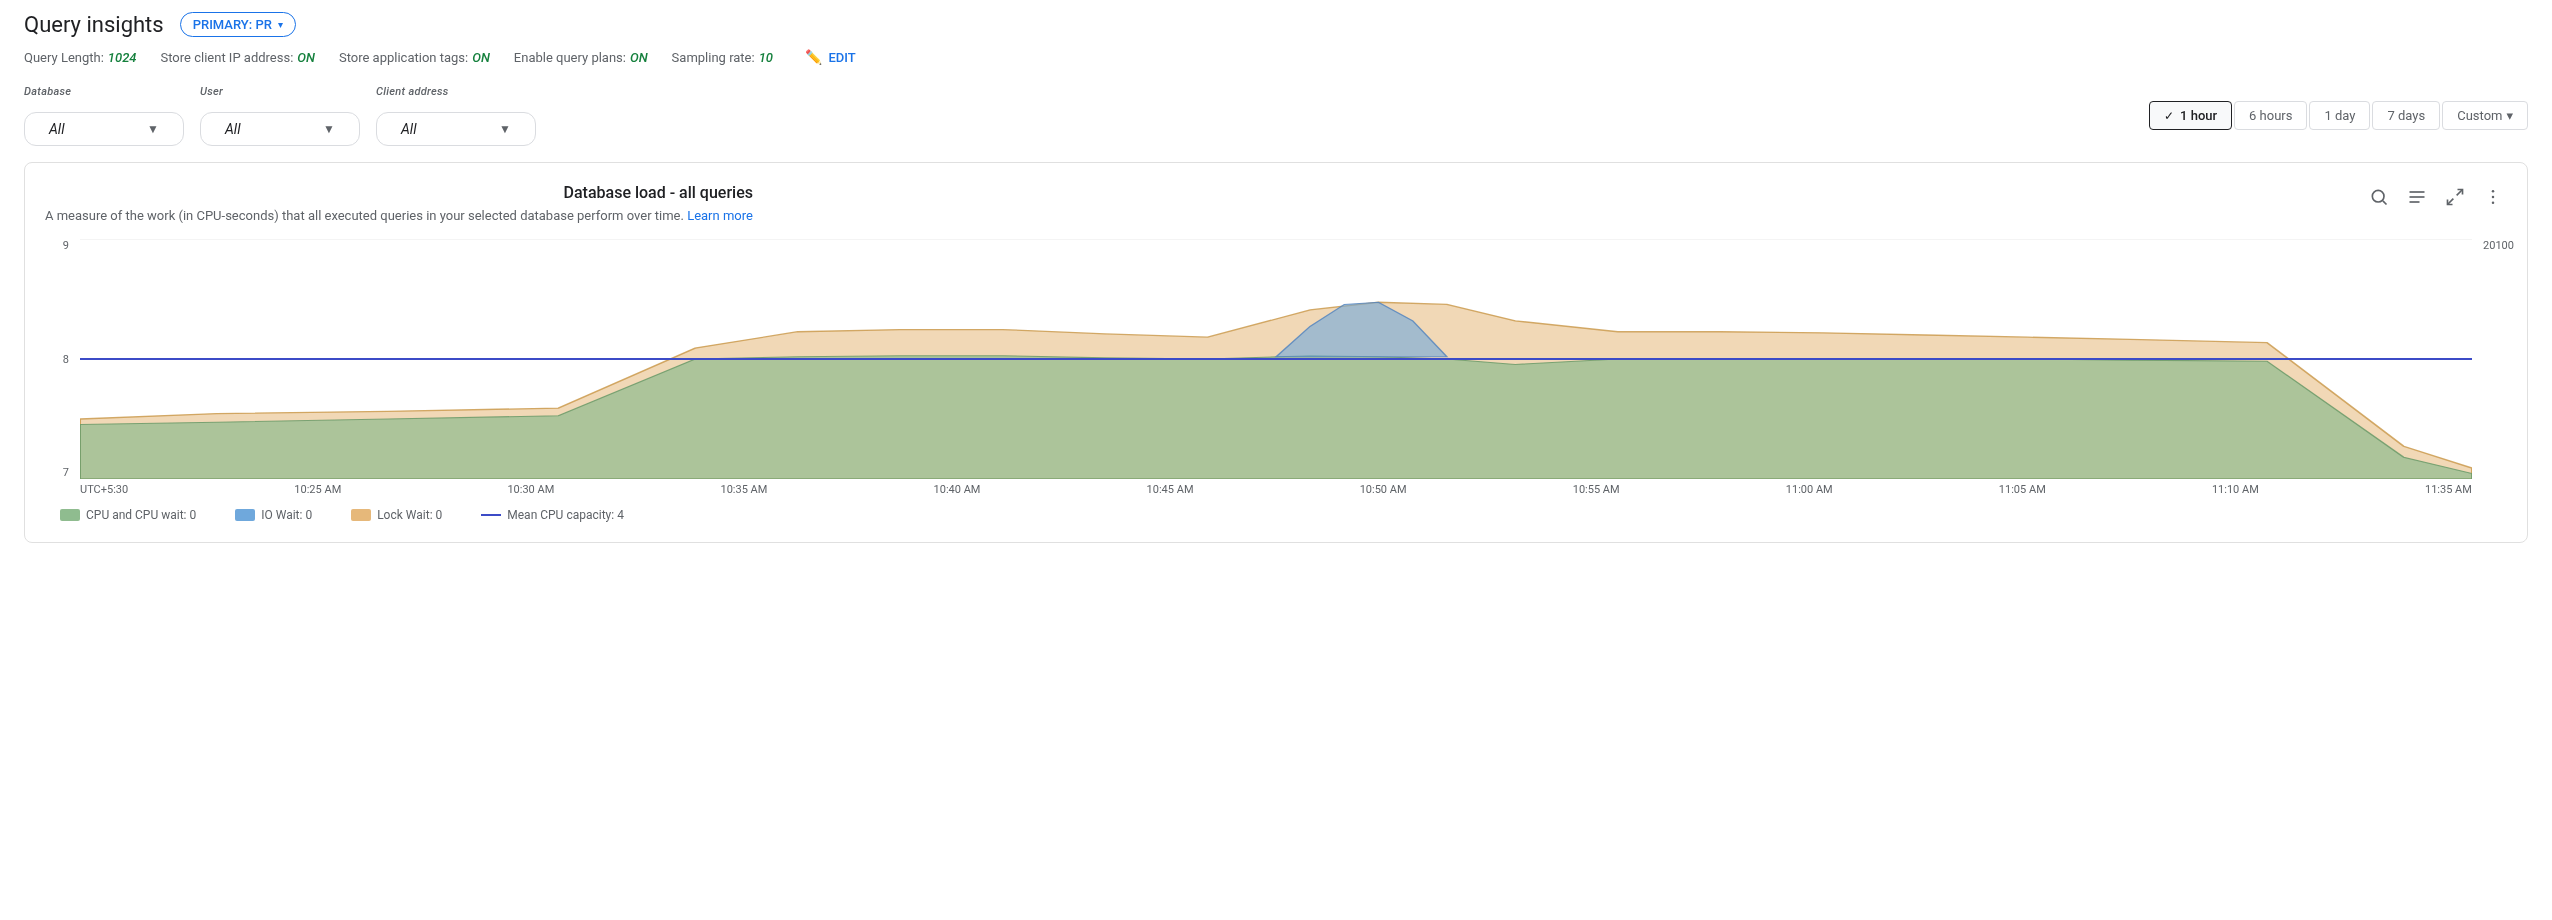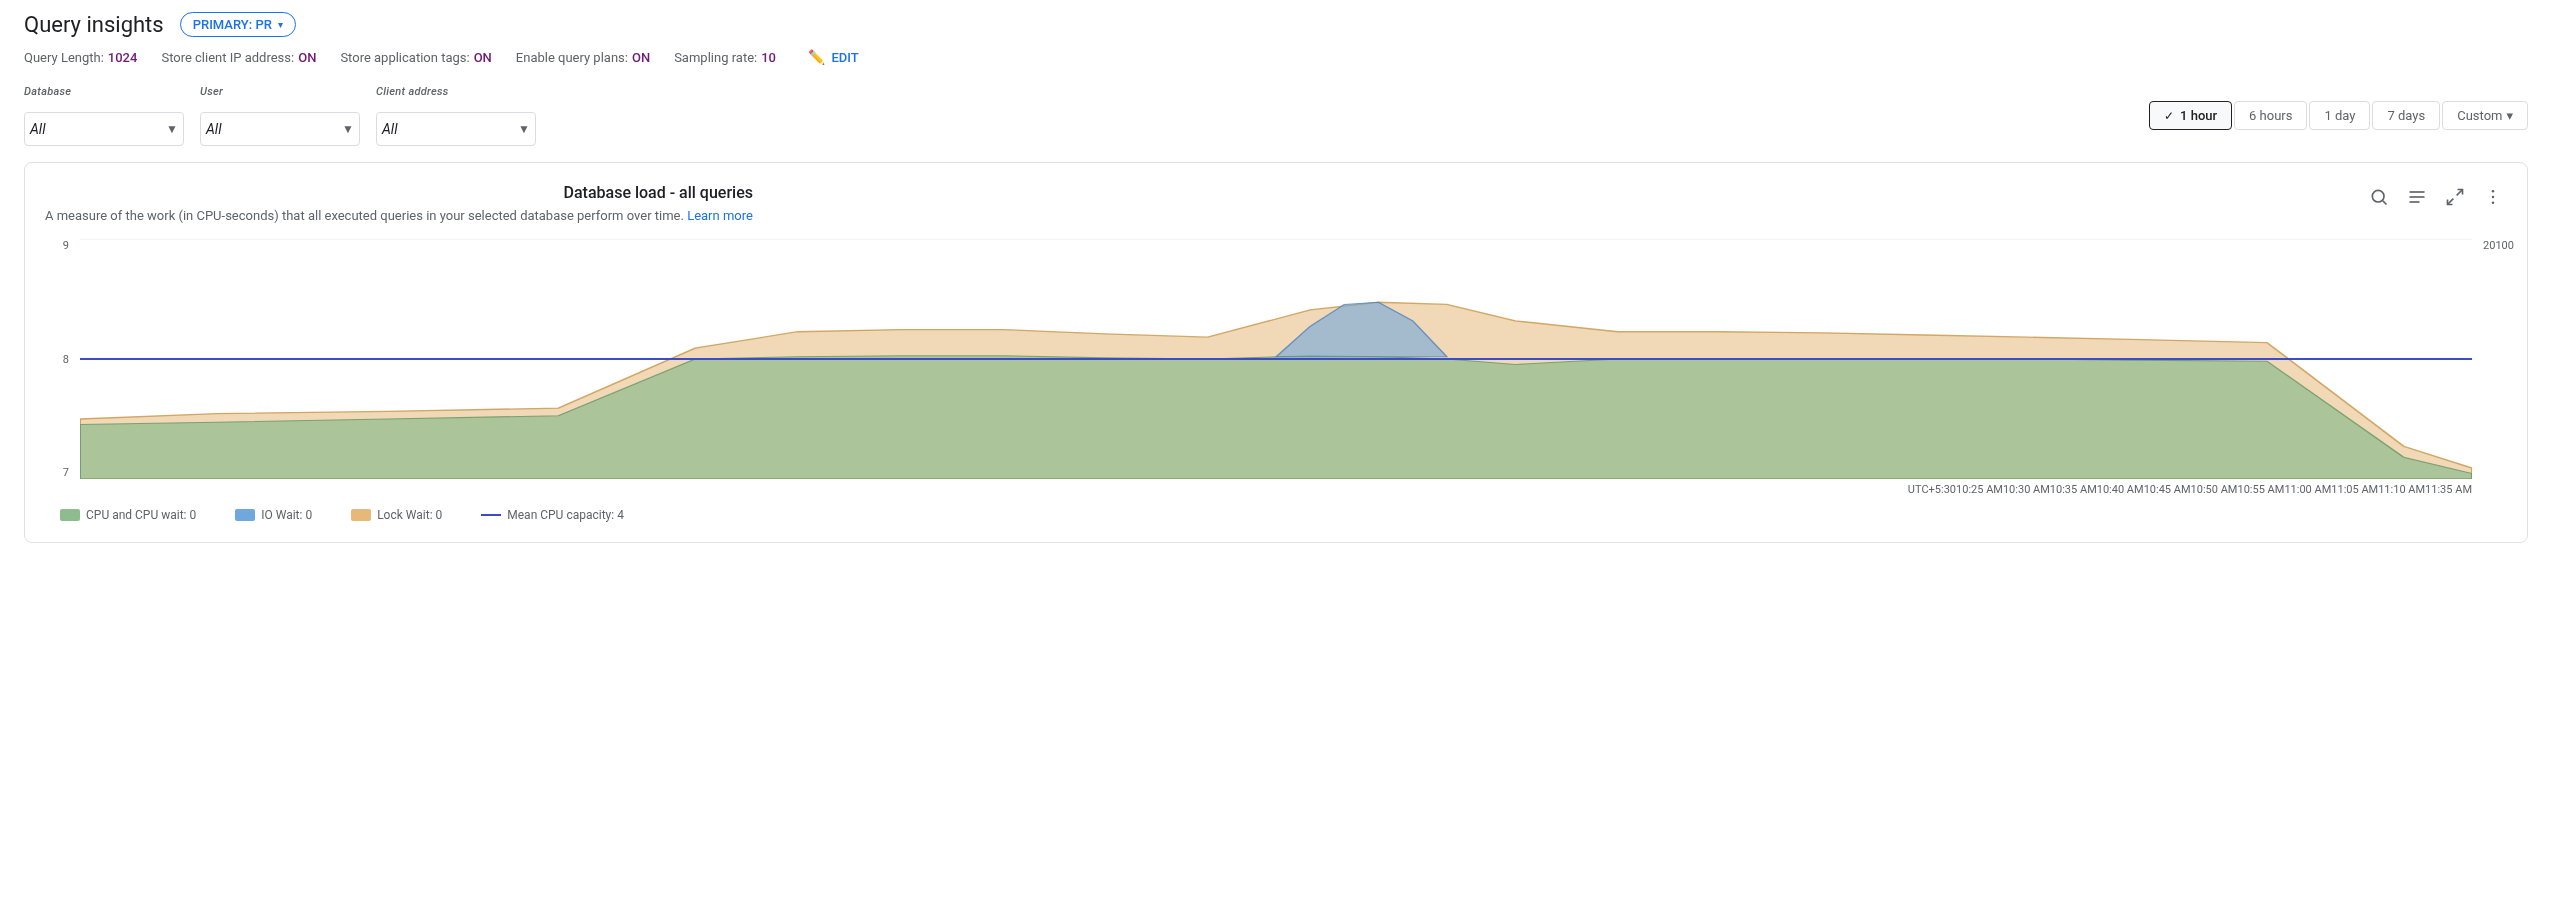--- a/index.html
+++ b/index.html
@@ -5,28 +5,28 @@
     * { box-sizing: border-box; margin: 0; padding: 0; }
     body { font-family: 'Google Sans', Roboto, Arial, sans-serif; background: #fff; color: #202124; font-size: 14px; }
     
     .header { display: flex; align-items: center; padding: 12px 24px 8px; gap: 16px; }
     .page-title { font-size: 22px; font-weight: 400; color: #202124; }
     .instance-badge { display: flex; align-items: center; gap: 6px; border: 1.5px solid #1a73e8; border-radius: 20px; padding: 4px 12px; color: #1a73e8; font-size: 13px; font-weight: 500; cursor: pointer; }
     .instance-badge .dropdown-arrow { font-size: 10px; }
     
     .meta-bar { display: flex; align-items: center; gap: 24px; padding: 4px 24px 12px; font-size: 13px; color: #5f6368; flex-wrap: wrap; }
     .meta-item { display: flex; gap: 4px; }
-    .meta-value { font-weight: 500; color: #701a75; }
+    .meta-value { font-weight: 500; color: #15803d; font-style: italic; }
     .edit-btn { display: flex; align-items: center; gap: 6px; color: #1a73e8; font-size: 13px; font-weight: 500; cursor: pointer; margin-left: 8px; }
     .edit-icon { color: #1a73e8; font-size: 14px; }
 
     .filters-row { display: flex; align-items: center; padding: 8px 24px 16px; gap: 16px; }
     .filter-group { display: flex; flex-direction: column; gap: 14px; font-style: italic; }
     .filter-label { font-size: 11px; color: #5f6368; font-weight: 500; letter-spacing: 0.3px; }
-    .filter-select { display: flex; align-items: center; gap: 8px; border: 1px solid #dadce0; border-radius: 4px; padding: 8px 5px; min-width: 160px; cursor: pointer; background: #fff; font-size: 14px; color: #202124; }
+    .filter-select { display: flex; align-items: center; gap: 8px; border: 1px solid #dadce0; border-radius: 12px; padding: 8px 24px; min-width: 160px; cursor: pointer; background: #fff; font-size: 14px; color: #202124; }
     .filter-select .arrow { margin-left: auto; color: #5f6368; font-size: 12px; }
     
     .time-selector { display: flex; align-items: center; margin-left: auto; gap: 2px; }
     .time-btn { padding: 6px 14px; border: 1px solid #dadce0; border-radius: 4px; cursor: pointer; font-size: 13px; color: #5f6368; background: #fff; display: flex; align-items: center; gap: 6px; }
     .time-btn.active { border-color: #202124; background: #f8f9fa; font-weight: 500; color: #202124; }
     .time-btn .check { color: #202124; font-size: 12px; }
     .time-btn.custom { display: flex; align-items: center; gap: 4px; }
 
     .chart-section { margin: 0 24px; border: 1px solid #e0e0e0; border-radius: 8px; padding: 20px; }
     .chart-title { font-size: 16px; font-weight: 500; color: #202124; margin-bottom: 6px; text-align: right; }
@@ -35,21 +35,21 @@
     .chart-tool-btn { color: #5f6368; font-size: 16px; cursor: pointer; padding: 4px; }
     
     .chart-container { position: relative; }
     .chart-area { position: relative; height: 240px; width: 100%; }
     
     .y-axis-left { position: absolute; left: 0; top: 0; height: 100%; display: flex; flex-direction: column; justify-content: space-between; font-size: 11px; color: #5f6368; width: 30px; text-align: right; padding-right: 6px; }
     .y-axis-right { position: absolute; right: 0; top: 0; height: 100%; display: flex; flex-direction: row; justify-content: space-between; font-size: 11px; color: #5f6368; width: 30px; text-align: left; padding-left: 6px; }
     
     .svg-chart { position: absolute; left: 35px; right: 35px; top: 0; bottom: 0; width: calc(100% - 70px); height: 100%; }
     
-    .x-axis { display: flex; justify-content: flex-end; padding: 4px 35px 0; font-size: 11px; color: #5f6368; }
+    .x-axis { display: flex; justify-content: space-between; padding: 4px 35px 0; font-size: 11px; color: #5f6368; }
     
     .legend { display: flex; align-items: center; gap: 24px; padding: 12px 0 0; font-size: 12px; color: #5f6368; flex-wrap: wrap; }
     .legend-item { display: flex; align-items: center; gap: 6px; padding-left: 15px; }
     .legend-swatch { width: 20px; height: 12px; border-radius: 2px; flex-shrink: 0; }
     .legend-swatch.line-blue { background: #3c4bc7; height: 2px; width: 20px; }
     
     .chart-header-row { display: flex; align-items: flex-start; justify-content: space-between; }
     .chart-tools { display: flex; gap: 10px; align-items: center; }
   </style>
 </head>

